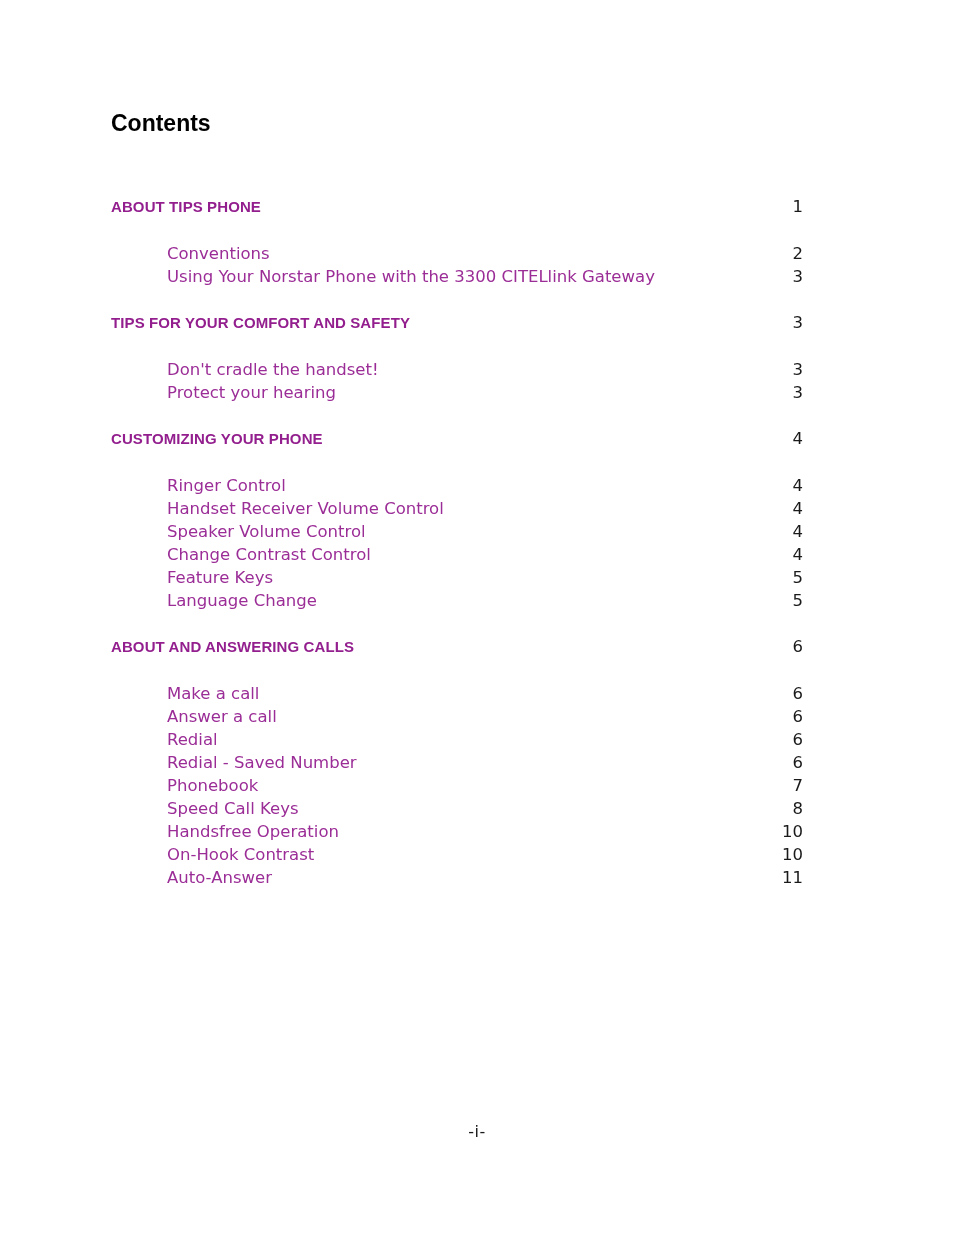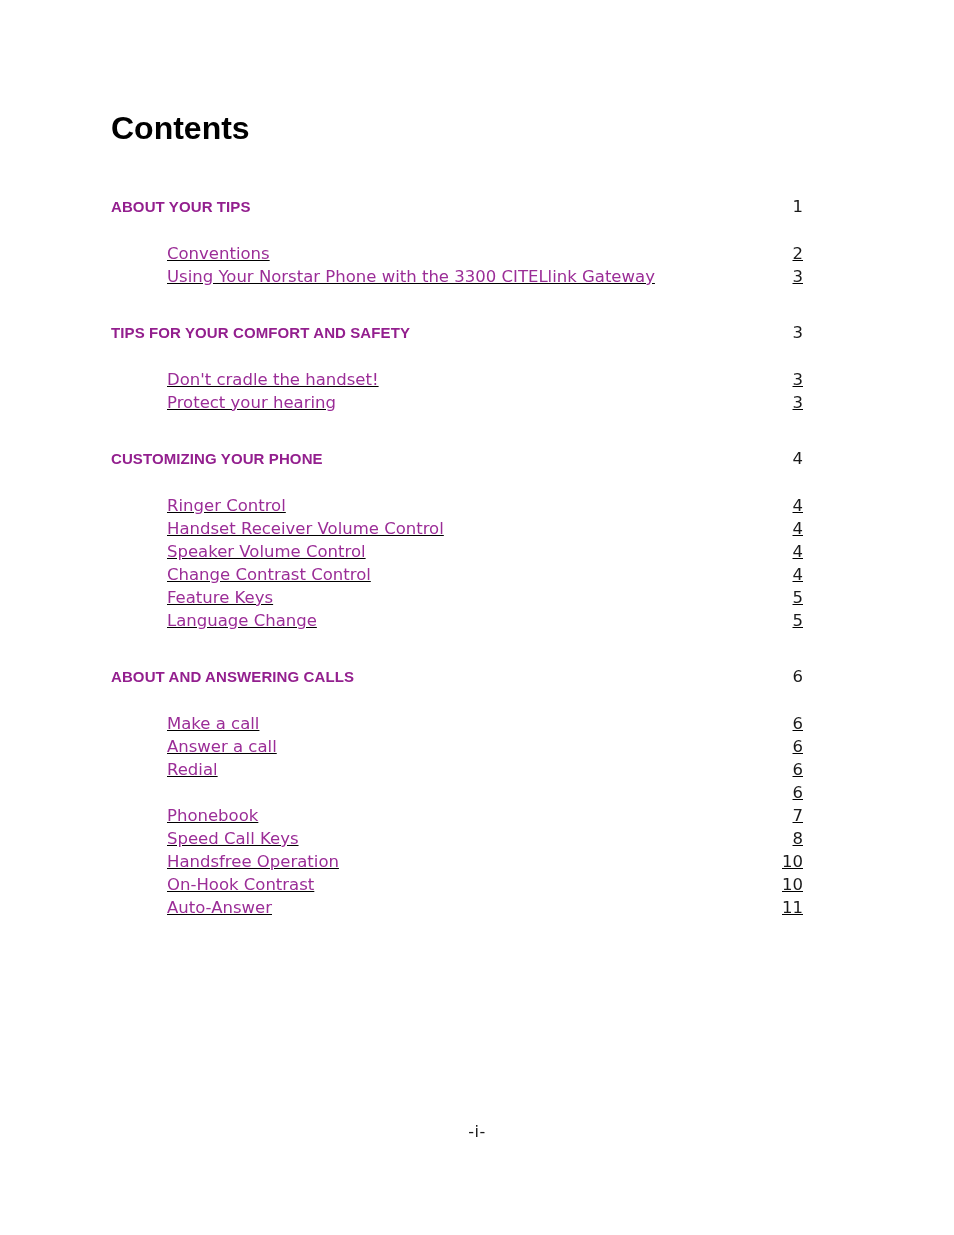--- a/index.html
+++ b/index.html
@@ -22,41 +22,41 @@
     height: 1235px;
     box-sizing: border-box;
   }
 
   
   .toc-title {
     position: absolute;
     left: 111px;
     top: 112px;
     font-family: "Liberation Sans", sans-serif;
-    font-size: 32px;
+    font-size: 23px;
     font-weight: bold;
     color: #000000;
     letter-spacing: 0px;
     line-height: 1;
   }
 
   
   .toc-body {
     position: absolute;
     left: 111px;
     top: 196px;
     width: 692px;
   }
 
   .toc-section {
     margin: 0;
     padding: 0;
   }
   .toc-section + .toc-section {
-    margin-top: 34px;
+    margin-top: 24px;
   }
 
   
   .toc-row {
     display: flex;
     align-items: baseline;
     width: 100%;
   }
   .toc-row.heading {
     font-family: "Liberation Sans", sans-serif;
@@ -66,21 +66,20 @@
     line-height: 22px;
     letter-spacing: 0.1px;
   }
   .toc-row.heading .row-label {
     padding-left: 0;
   }
 
   
   .toc-entries {
     margin-top: 24px;
-    text-decoration: underline;
   }
   .toc-row.entry {
     font-family: "DejaVu Sans", sans-serif;
     font-size: 16.5px;
     font-weight: normal;
     color: #9b2d97;
     line-height: 23px;
   }
   .toc-row.entry .row-label {
     padding-left: 56px;
@@ -124,21 +123,21 @@
 </head>
 <body>
 
 <div class="page">
 
   <div class="toc-title">Contents</div>
 
   <div class="toc-body">
       <div class="toc-section">
         <div class="toc-row heading">
-          <span class="row-label">ABOUT YOUR TIPS</span>
+          <span class="row-label">ABOUT TIPS PHONE</span>
           <span class="row-filler"></span>
           <span class="row-page">1</span>
         </div>
         <div class="toc-entries">
           <div class="toc-row entry">
             <span class="row-label">Conventions</span>
             <span class="row-filler"></span>
             <span class="row-page">2</span>
           </div>
           <div class="toc-row entry">
@@ -222,20 +221,21 @@
             <span class="row-label">Answer a call</span>
             <span class="row-filler"></span>
             <span class="row-page">6</span>
           </div>
           <div class="toc-row entry">
             <span class="row-label">Redial</span>
             <span class="row-filler"></span>
             <span class="row-page">6</span>
           </div>
           <div class="toc-row entry">
+            <span class="row-label">Redial - Saved Number</span>
             <span class="row-filler"></span>
             <span class="row-page">6</span>
           </div>
           <div class="toc-row entry">
             <span class="row-label">Phonebook</span>
             <span class="row-filler"></span>
             <span class="row-page">7</span>
           </div>
           <div class="toc-row entry">
             <span class="row-label">Speed Call Keys</span>

